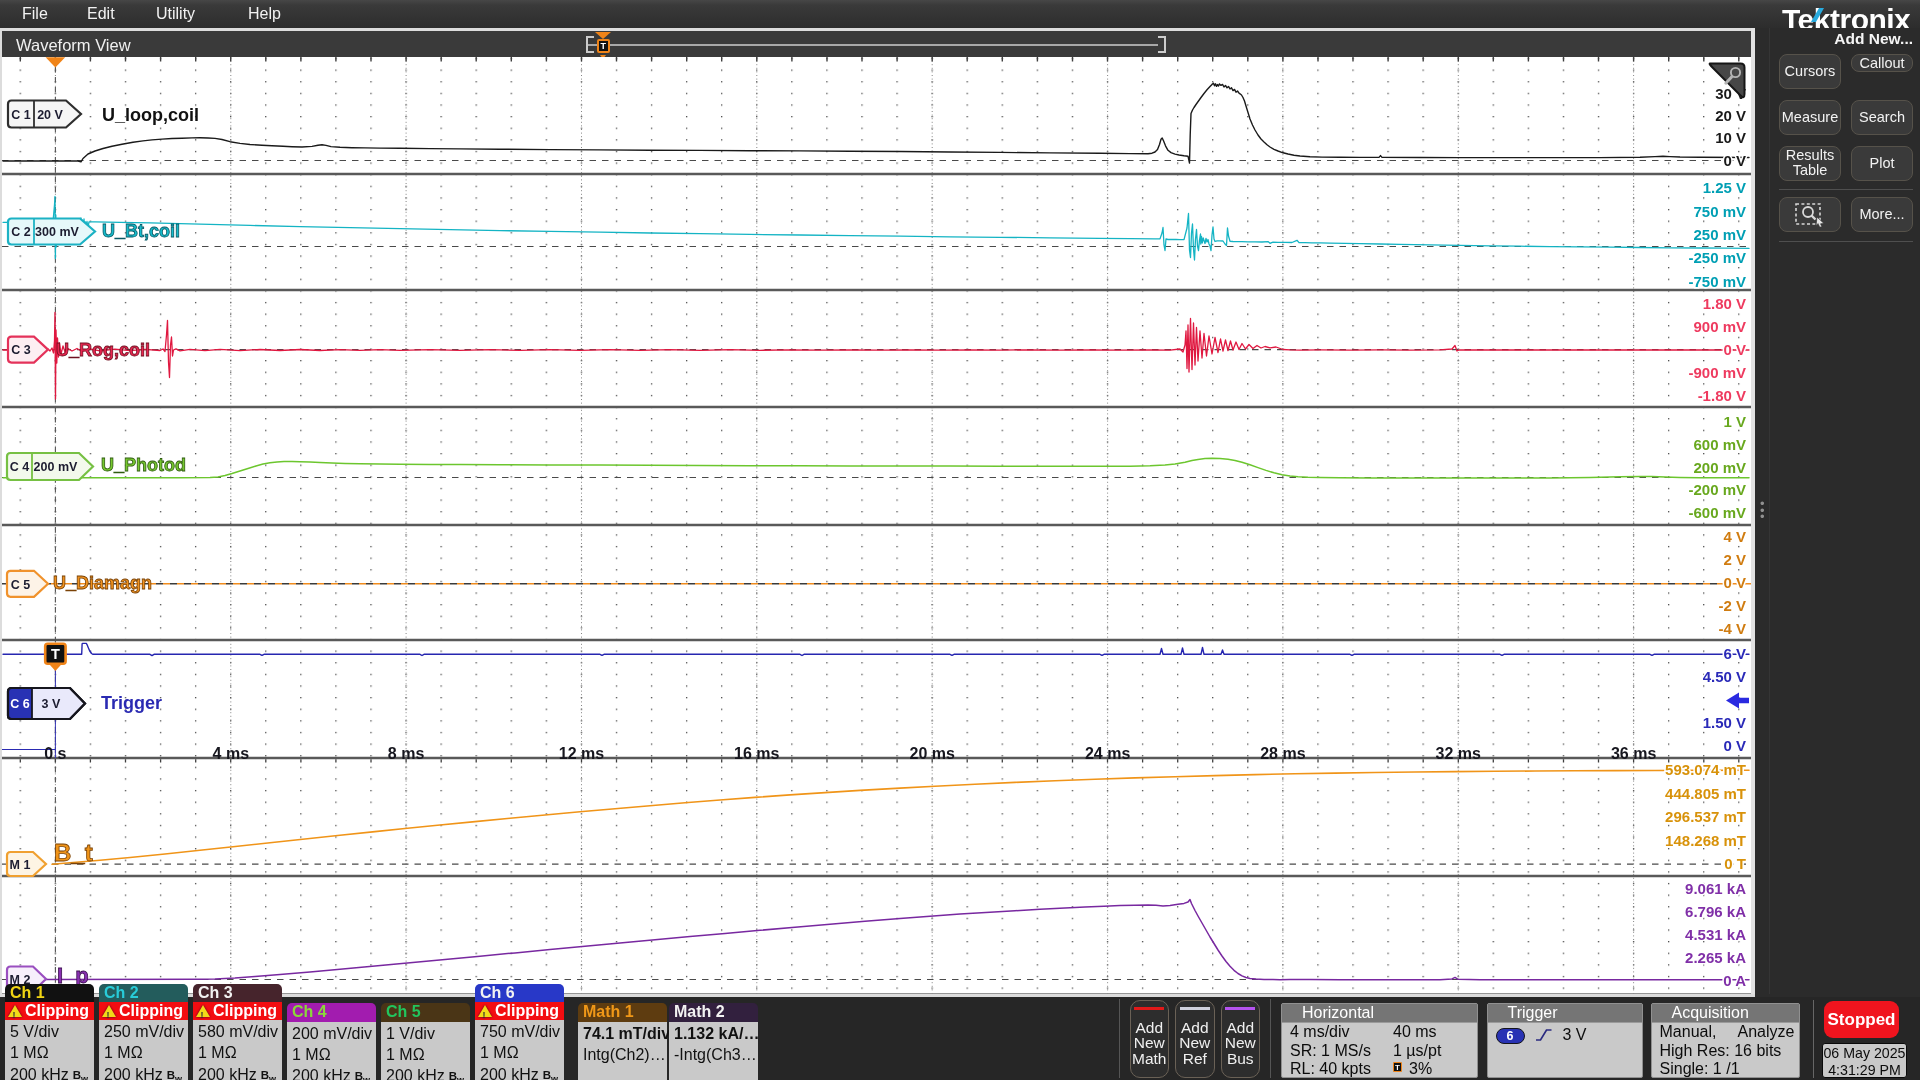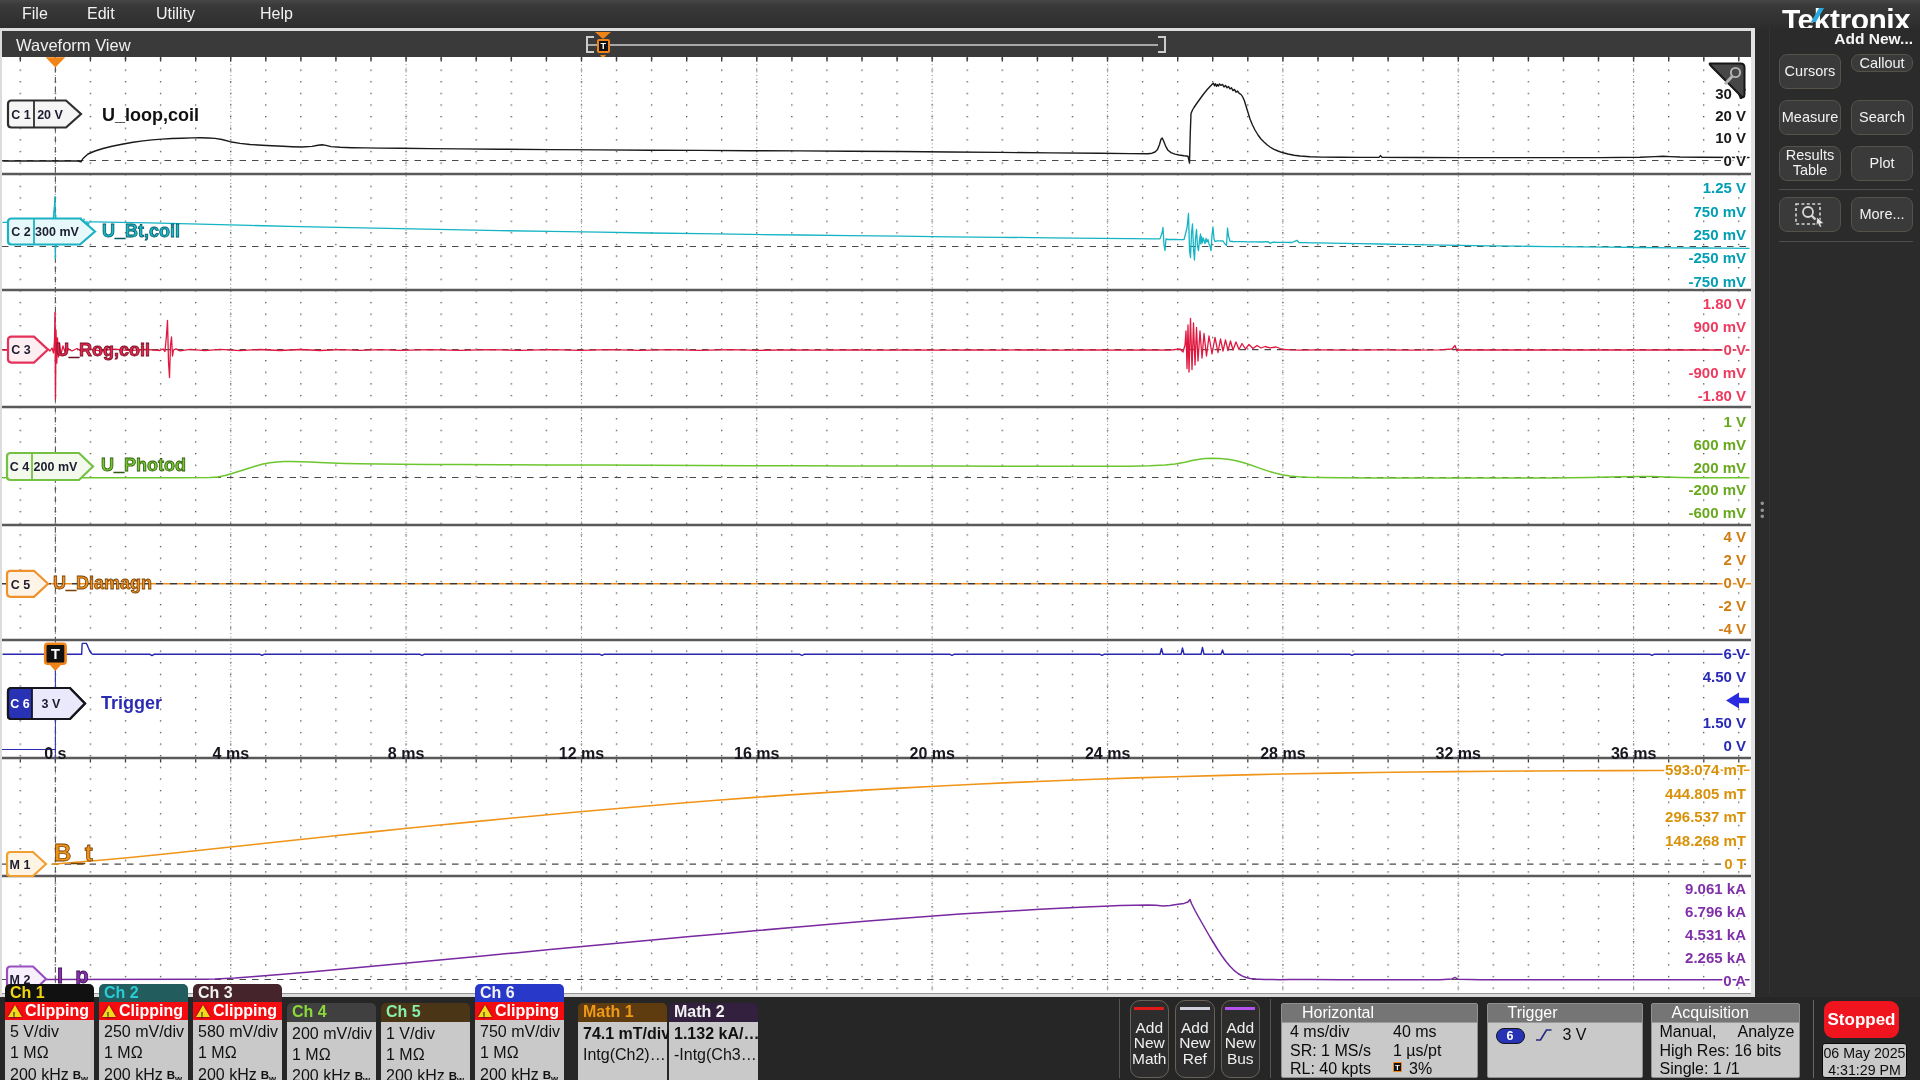--- a/index.html
+++ b/index.html
@@ -27,21 +27,21 @@
 .panel .pr{font-size:16px;color:#0c0c0c;line-height:18.6px;padding-left:8px;position:relative;white-space:nowrap}
 .addbtn{position:absolute;top:999.5px;width:39.5px;height:78px;background:#2d2d2d;border:1.5px solid #6a6156;border-radius:10px;color:#f0f0f0;font-size:15.5px;text-align:center;line-height:15.5px;padding-top:19px}
 .addbtn .cl{position:absolute;top:6.5px;left:3.5px;width:30px;height:2.5px}
 .vdiv{position:absolute;width:1px;background:#555}
 </style></head>
 <body>
 <div id="menubar">
     <span style="left:22px">File</span>
     <span style="left:87px">Edit</span>
     <span style="left:156px">Utility</span>
-    <span style="left:260px">Help</span>
+    <span style="left:248px">Help</span>
   </div>
 <div class="abs" style="left:1782px;top:2px;width:130px;height:26px">
 <span style="position:absolute;left:0;top:1px;color:#fff;font-size:30px;font-weight:800;letter-spacing:-0.5px">Tektronix</span>
 <span style="position:absolute;left:32.5px;top:5.5px;width:4.5px;height:14px;background:#28aade;transform:skewX(-30deg)"></span>
 </div>
 <div id="lightH"></div>
 <div id="edgeL"></div>
 <div id="titlebar">
     <span class="t">Waveform View</span>
   </div>
@@ -332,29 +332,29 @@
 <div class="chb" style="left:193px;top:984px;height:95px">
     <div class="hd" style="background:#46242c;color:#f2f2f2">Ch 3</div>
     <div class="clip"><div class="wtri"></div>Clipping</div>
     <div class="body">
       <div style="">580 mV/div</div>
       <div>1 MΩ</div>
       <div style="position:relative">200 kHz<span style="position:absolute;right:6px;top:1px;font-size:11.5px;font-weight:bold">B<sub style="font-size:9px">w</sub></span></div>
     </div>
   </div>
 <div class="chb" style="left:287px;top:1002.5px;height:76.5px">
-    <div class="hd2" style="background:#404040;color:#8ad83a">Ch 4</div>
+    <div class="hd2" style="background:#a21caf;color:#8ad83a">Ch 4</div>
     <div class="body">
       <div style="">200 mV/div</div>
       <div>1 MΩ</div>
       <div style="position:relative">200 kHz<span style="position:absolute;right:6px;top:1px;font-size:11.5px;font-weight:bold">B<sub style="font-size:9px">w</sub></span></div>
     </div>
   </div>
 <div class="chb" style="left:381px;top:1002.5px;height:76.5px">
-    <div class="hd2" style="background:#4a3516;color:#86efac">Ch 5</div>
+    <div class="hd2" style="background:#4a3516;color:#22c55e">Ch 5</div>
     <div class="body">
       <div style="">1 V/div</div>
       <div>1 MΩ</div>
       <div style="position:relative">200 kHz<span style="position:absolute;right:6px;top:1px;font-size:11.5px;font-weight:bold">B<sub style="font-size:9px">w</sub></span></div>
     </div>
   </div>
 <div class="chb" style="left:475px;top:984px;height:106px">
     <div class="hd" style="background:#2838c8;color:#f2f2f2">Ch 6</div>
     <div class="clip"><div class="wtri"></div>Clipping</div>
     <div class="body">

